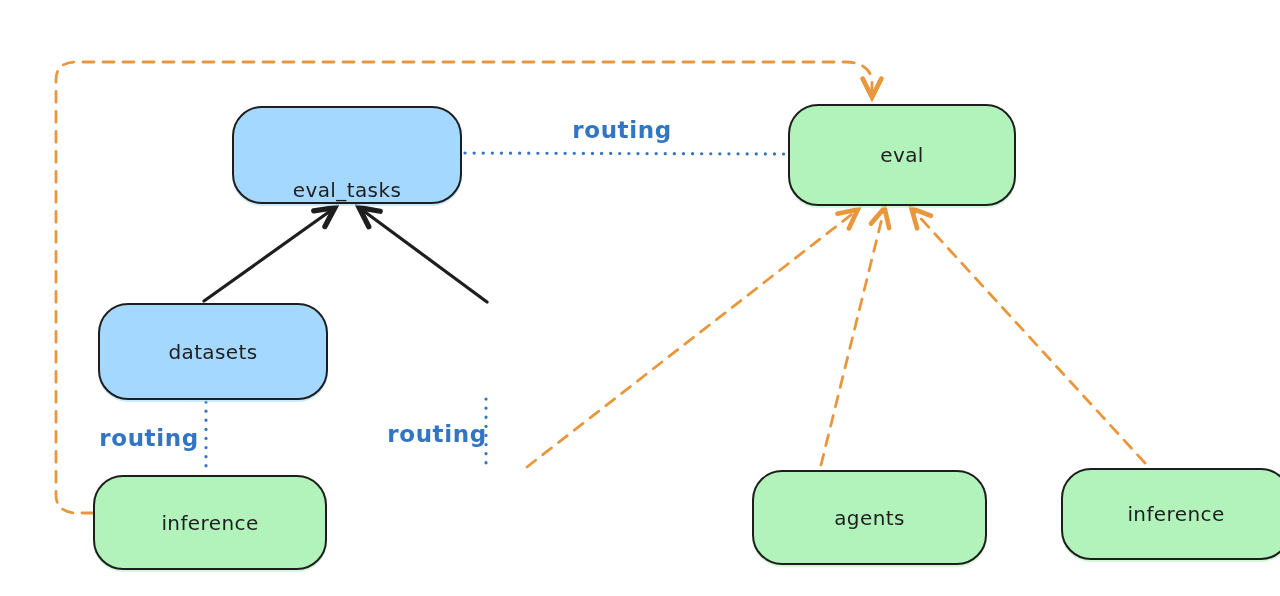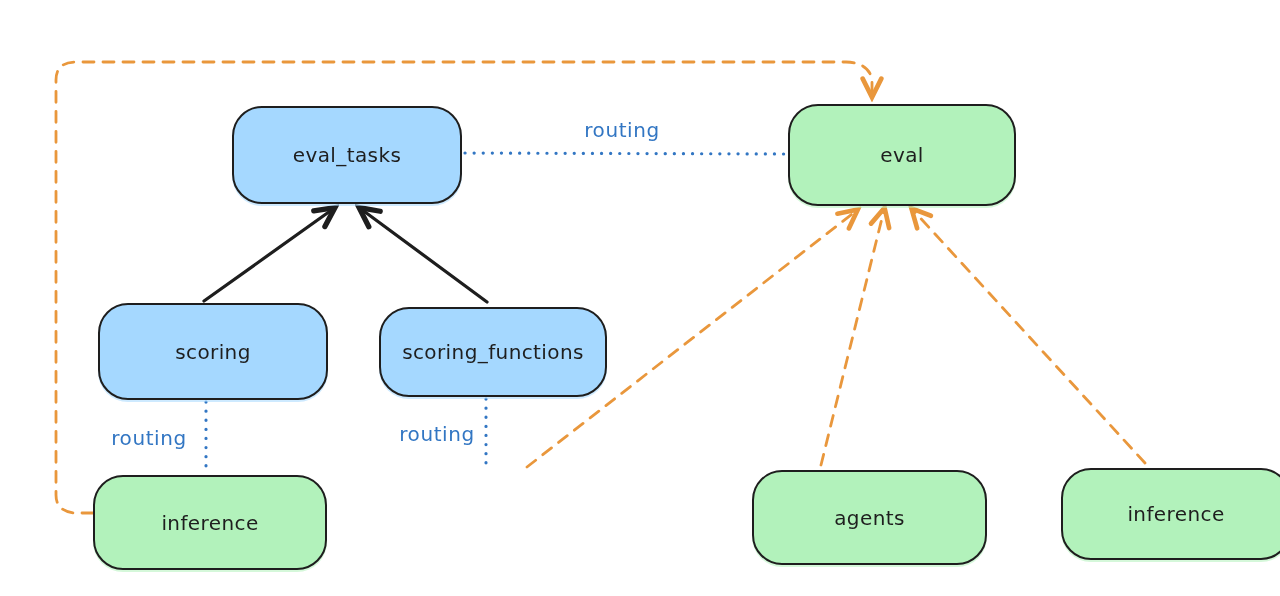--- a/index.html
+++ b/index.html
@@ -32,22 +32,22 @@
     font-size: 20px;
     letter-spacing: 0.4px;
   }
   .node.blue  { background: var(--blue-fill);  box-shadow: 0 2px 0 0 rgba(165,216,255,0.55); }
   .node.green { background: var(--green-fill); box-shadow: 0 2px 0 0 rgba(178,242,187,0.55); }
 
   .routing-label {
     position: absolute;
     transform: translate(-50%, -50%);
     color: var(--blue-line);
-    font-size: 20px;
-    font-weight: 400;
+    font-size: 23px;
+    font-weight: 700;
     letter-spacing: 0.6px;
     white-space: nowrap;
   }
 
   .edge-dotted {
     stroke: var(--blue-line);
     stroke-width: 3.2;
     stroke-dasharray: 0.1 9;
     stroke-linecap: round;
     fill: none;
@@ -90,35 +90,32 @@
     <line x1="204" y1="301" x2="333" y2="209" class="edge-black" marker-end="url(#arrow-black)"></line>
     <line x1="487" y1="302" x2="361" y2="209" class="edge-black" marker-end="url(#arrow-black)"></line>
 
     <line x1="527" y1="467" x2="856" y2="211" class="edge-orange" marker-end="url(#arrow-orange)"></line>
     <line x1="821" y1="465" x2="884" y2="210" class="edge-orange" marker-end="url(#arrow-orange)"></line>
     <line x1="1145" y1="463" x2="913" y2="210" class="edge-orange" marker-end="url(#arrow-orange)"></line>
 
     <path d="M 93 513 L 74 513 Q 56 511 56 495 L 56 80 Q 56 62 76 62 L 846 62 Q 871 63 872 82 L 872 95" class="edge-orange" marker-end="url(#arrow-orange)"></path>
   </svg>
 
-  <div class="node blue" style="left:232px; top:106px; width:230px; height:98px;">
+  <div class="node blue" style="left:232px; top:106px; width:230px; height:98px;align-items:flex-end;">
     <span>eval_tasks</span>
   </div>
 
   <div class="node green" style="left:788px; top:104px; width:228px; height:102px;">
     <span>eval</span>
   </div>
 
   <div class="node blue" style="left:98px; top:303px; width:230px; height:97px;">
-    <span>scoring</span>
+    <span>datasets</span>
   </div>
 
-  <div class="node blue" style="left:379px; top:307px; width:228px; height:90px;">
-    <span>scoring_functions</span>
-  </div>
 
   <div class="node green" style="left:93px; top:475px; width:234px; height:95px;">
     <span>inference</span>
   </div>
 
 
   <div class="node green" style="left:707px; top:470px; width:235px; height:95px;margin-left:45px;">
     <span>agents</span>
   </div>
 

